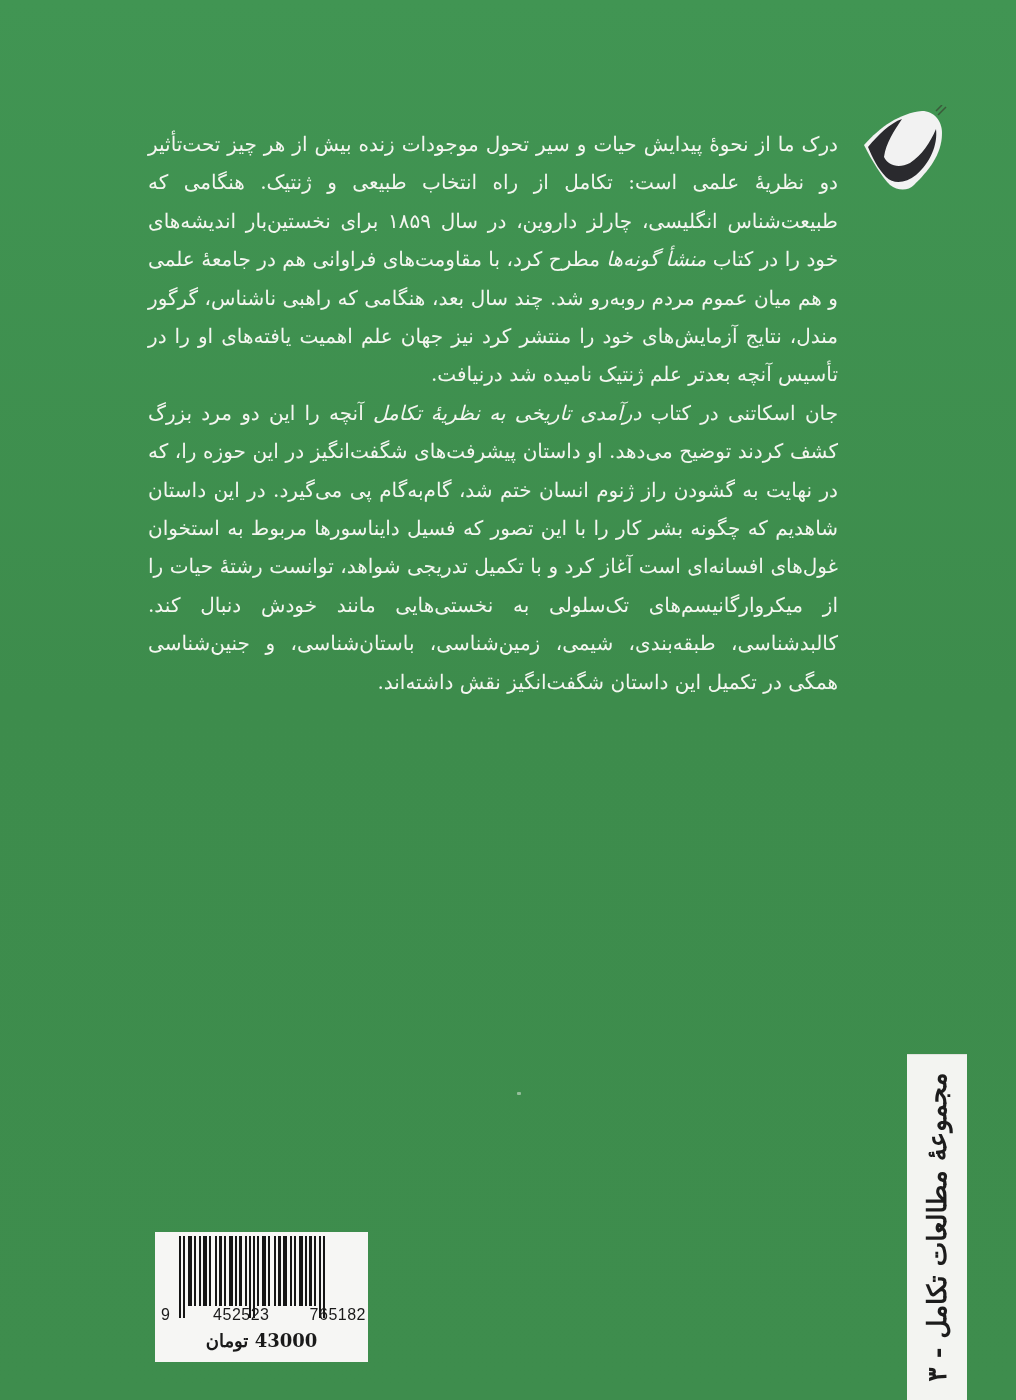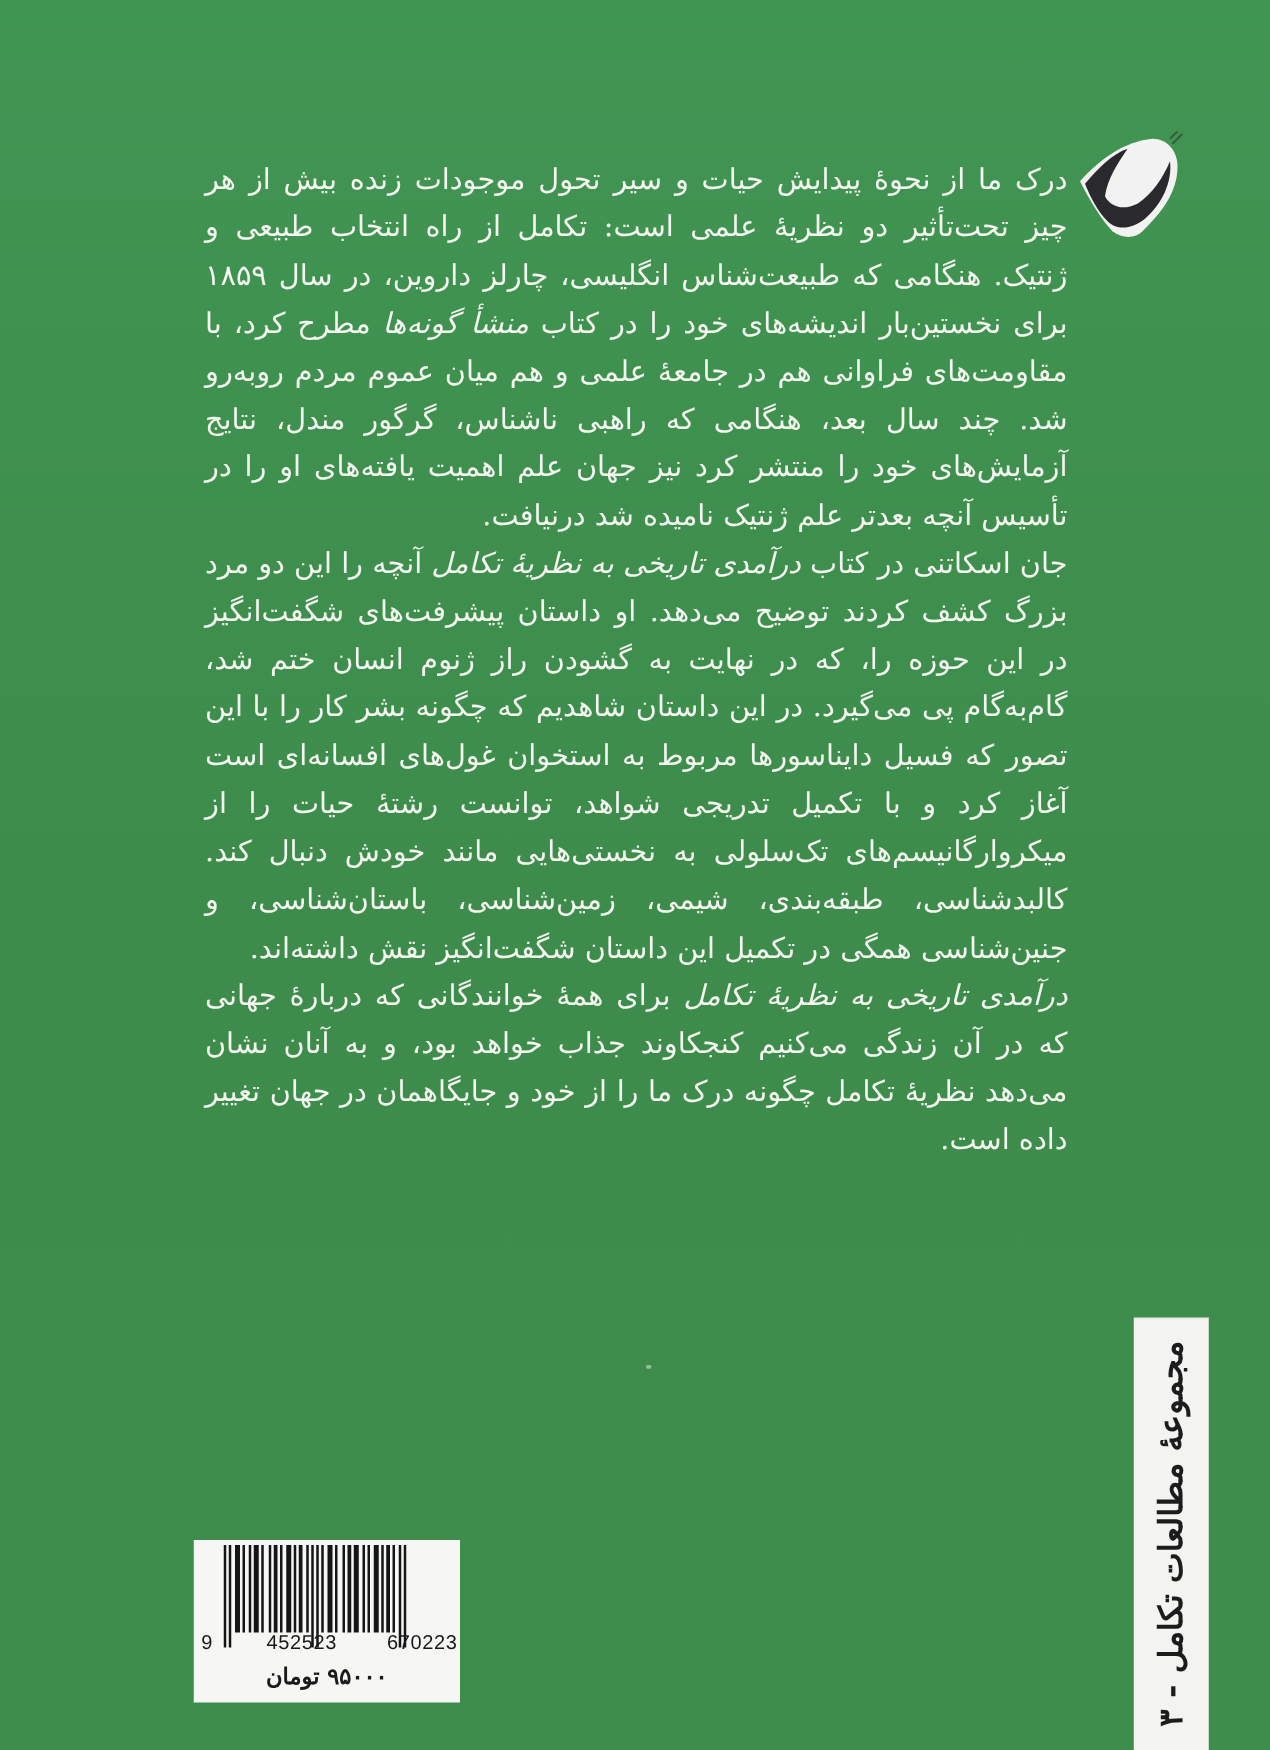--- a/index.html
+++ b/index.html
@@ -21,28 +21,28 @@
     }
     .logo {
       position: absolute;
       left: 850px;
       top: 105px;
       width: 100px;
       height: 90px;
     }
     .blurb {
       position: absolute;
-      left: 164px;
+      left: 148px;
       top: 125px;
       width: 690px;
       direction: rtl;
       text-align: justify;
       text-align-last: right;
       color: #f4f6f0;
-      font-size: 23px;
+      font-size: 20px;
       line-height: 38.4px;
     }
     .blurb p {
       margin: 0;
     }
     .blurb em {
       font-style: italic;
     }
     .series-band {
       position: absolute;
@@ -138,23 +138,20 @@
   <path d="M86 6 L92 0 M88 10 L96 2" stroke="#3a5a3a" stroke-width="1.5"></path>
 </svg>
 
 <div class="blurb">
   <p>
     <span>درک ما از نحوهٔ پیدایش حیات و سیر تحول موجودات زنده بیش از هر چیز تحت‌تأثیر دو نظریهٔ علمی است: تکامل از راه انتخاب طبیعی و ژنتیک. هنگامی که طبیعت‌شناس انگلیسی، چارلز داروین، در سال ۱۸۵۹ برای نخستین‌بار اندیشه‌های خود را در کتاب </span><em>منشأ گونه‌ها</em><span> مطرح کرد، با مقاومت‌های فراوانی هم در جامعهٔ علمی و هم میان عموم مردم روبه‌رو شد. چند سال بعد، هنگامی که راهبی ناشناس، گرگور مندل، نتایج آزمایش‌های خود را منتشر کرد نیز جهان علم اهمیت یافته‌های او را در تأسیس آنچه بعدتر علم ژنتیک نامیده شد درنیافت.</span>
   </p>
   <p>
     <span>جان اسکاتنی در کتاب </span><em>درآمدی تاریخی به نظریهٔ تکامل</em><span> آنچه را این دو مرد بزرگ کشف کردند توضیح می‌دهد. او داستان پیشرفت‌های شگفت‌انگیز در این حوزه را، که در نهایت به گشودن راز ژنوم انسان ختم شد، گام‌به‌گام پی می‌گیرد. در این داستان شاهدیم که چگونه بشر کار را با این تصور که فسیل دایناسورها مربوط به استخوان غول‌های افسانه‌ای است آغاز کرد و با تکمیل تدریجی شواهد، توانست رشتهٔ حیات را از میکروارگانیسم‌های تک‌سلولی به نخستی‌هایی مانند خودش دنبال کند. کالبدشناسی، طبقه‌بندی، شیمی، زمین‌شناسی، باستان‌شناسی، و جنین‌شناسی همگی در تکمیل این داستان شگفت‌انگیز نقش داشته‌اند.</span>
   </p>
-  <p>
-    <span></span><em>درآمدی تاریخی به نظریهٔ تکامل</em><span> برای همهٔ خوانندگانی که دربارهٔ جهانی که در آن زندگی می‌کنیم کنجکاوند جذاب خواهد بود، و به آنان نشان می‌دهد نظریهٔ تکامل چگونه درک ما را از خود و جایگاهمان در جهان تغییر داده است.</span>
-  </p>
 </div>
 
 <div class="speck"></div>
 
 <div class="series-band">
   <div class="series-label">مجموعهٔ مطالعات تکامل - ۳</div>
 </div>
 
 <div class="barcode-box">
   <div class="bars">
@@ -214,16 +211,16 @@
       <span class="gap" style="width:2px"></span>
       <span style="width:2px"></span>
     <span class="gap" style="width:3px"></span>
       <span class="tall" style="width:2px"></span>
       <span class="gap" style="width:2px"></span>
       <span class="tall" style="width:2px"></span>
   </div>
   <div class="isbn">
     <span class="lead">9</span>
     <span>452523</span>
-    <span>670223</span>
+    <span>765182</span>
   </div>
-  <div class="price">۹۵۰۰۰ تومان</div>
+  <div class="price">43000 تومان</div>
 </div>
 
 </body></html>

